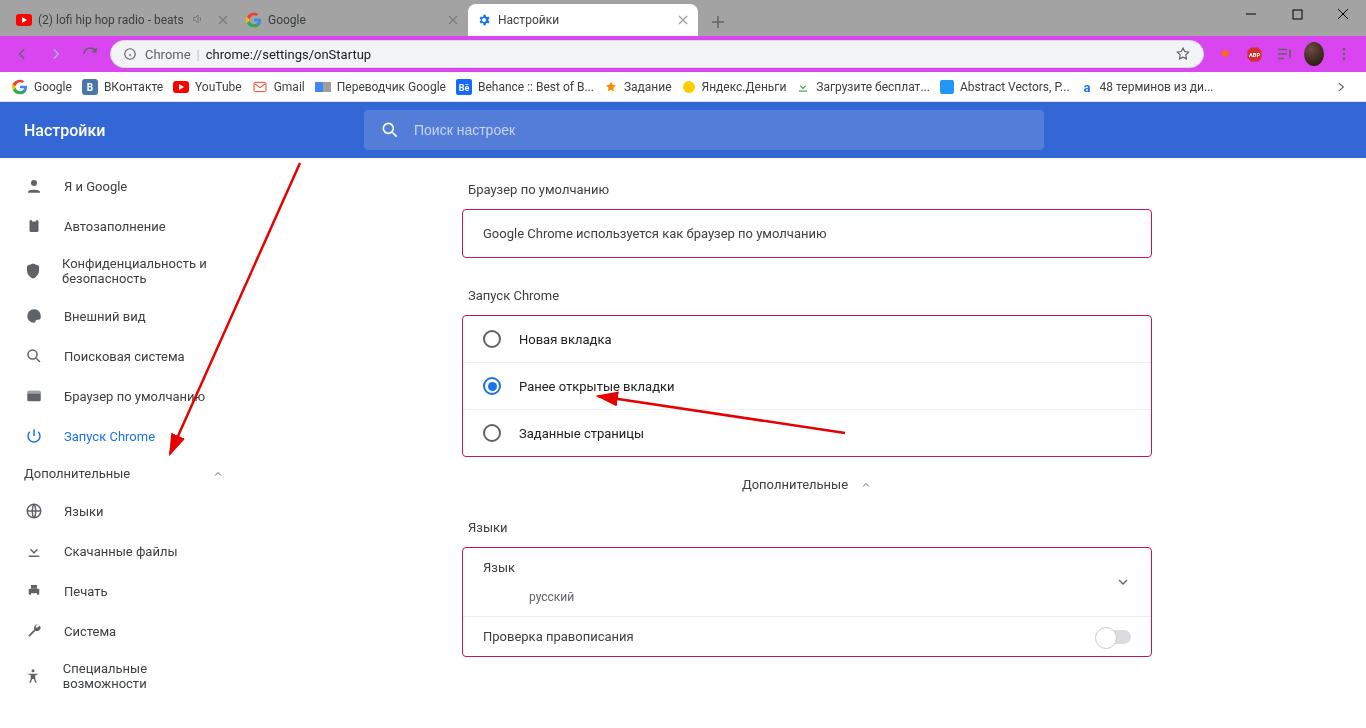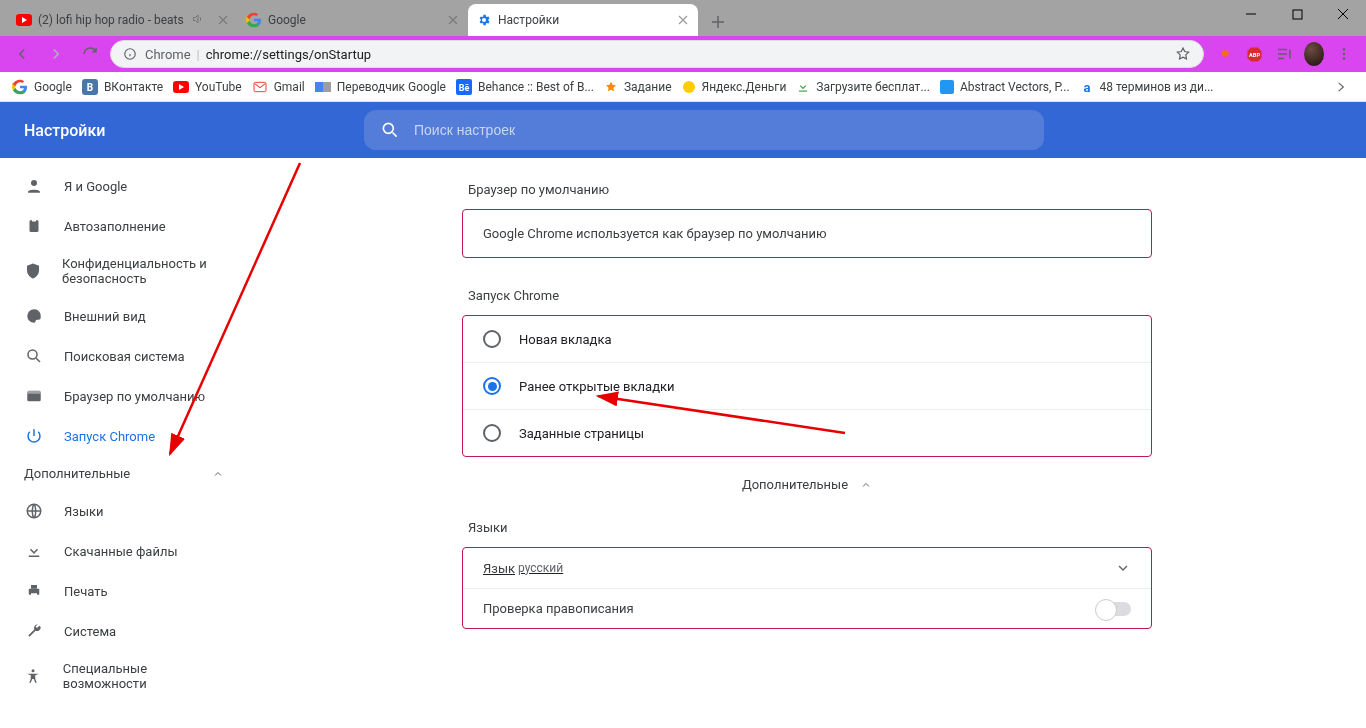--- a/index.html
+++ b/index.html
@@ -32,21 +32,21 @@
 
   
   .bookbar { height: 30px; display:flex; align-items:center; gap: 10px; padding: 0 12px; border-bottom: 1px solid #e0e0e0; overflow: hidden; }
   .bookmark { display:flex; align-items:center; gap: 6px; font-size: 12px; color:#3c4043; cursor:pointer; white-space:nowrap; max-width: 180px; }
   .bookmark span.bk-label{ overflow:hidden; text-overflow:ellipsis; }
   .book-overflow { margin-left:auto; padding: 0 6px; cursor:pointer; color:#5f6368; }
 
   
   .settings-header { height: 56px; background: #3367d6; color:#fff; display:flex; align-items:center; padding: 0 24px; gap: 80px; }
   .settings-title { font-size: 16px; font-weight: 500; min-width: 260px; }
-  .settings-search { flex: 1; max-width: 680px; height: 40px; background:#537dd9; border-radius: 12px; display:flex; align-items:center; gap: 14px; padding: 0 16px; }
+  .settings-search { flex: 1; max-width: 680px; height: 40px; background:#537dd9; border-radius: 4px; display:flex; align-items:center; gap: 14px; padding: 0 16px; }
   .settings-search input { flex:1; border:none; background:transparent; color:#fff; font-size: 14px; outline:none; }
   .settings-search input::placeholder { color:#c8d5f0; }
 
   
   .settings-body { display:flex; height: calc(728px - 36px - 36px - 30px - 56px); position: relative; }
   .sidebar-wrap { width: 248px; height: 100%; overflow-y: auto; position: relative; scrollbar-width: thin; }
   .sidebar { padding: 8px 0; }
   .nav-item { display:flex; align-items:center; gap: 20px; padding: 10px 24px; cursor:pointer; color:#3c4043; font-size: 13px; }
   .nav-item .nicon { width: 20px; height: 20px; color:#5f6368; display:flex; align-items:center; justify-content:center; }
   .nav-item.active { color:#1a73e8; }
@@ -61,23 +61,23 @@
 
   .radio-row { display:flex; align-items:center; gap: 18px; padding: 14px 20px; font-size: 13px; cursor:pointer; }
   .radio-row + .radio-row { border-top: 1px solid #eee; }
   .radio { width:18px; height:18px; border-radius:50%; border:2px solid #5f6368; display:flex; align-items:center; justify-content:center; }
   .radio.checked { border-color:#1a73e8; }
   .radio.checked::after { content:''; width:9px; height:9px; border-radius:50%; background:#1a73e8; }
 
   .adv-toggle { display:flex; align-items:center; justify-content:center; gap:12px; padding: 20px 0; color:#3c4043; font-size: 13px; cursor:pointer; }
 
   .lang-row { display:flex; align-items:center; justify-content:space-between; padding: 12px 20px; }
-  .lang-row .lr-texts { display:flex; flex-direction:row; gap:3px;text-decoration:underline; }
+  .lang-row .lr-texts { display:flex; flex-direction:column; gap:15px; }
   .lang-row .lr-title { font-size:13px; color:#3c4043; }
-  .lang-row .lr-sub { font-size:12px; color:#5f6368; }
+  .lang-row .lr-sub { font-size:12px; color:#5f6368;margin-left:46px; }
 
   .switch { width:34px; height:14px; border-radius:7px; background:#dadce0; position:relative; }
   .switch::after { content:''; position:absolute; top:-3px; left:-2px; width:20px; height:20px; border-radius:50%; background:#fff; border:1px solid #ccc; }
 
   
   .arrows { position:absolute; inset:0; pointer-events:none; }
 
   svg { display:block; }
 
   

